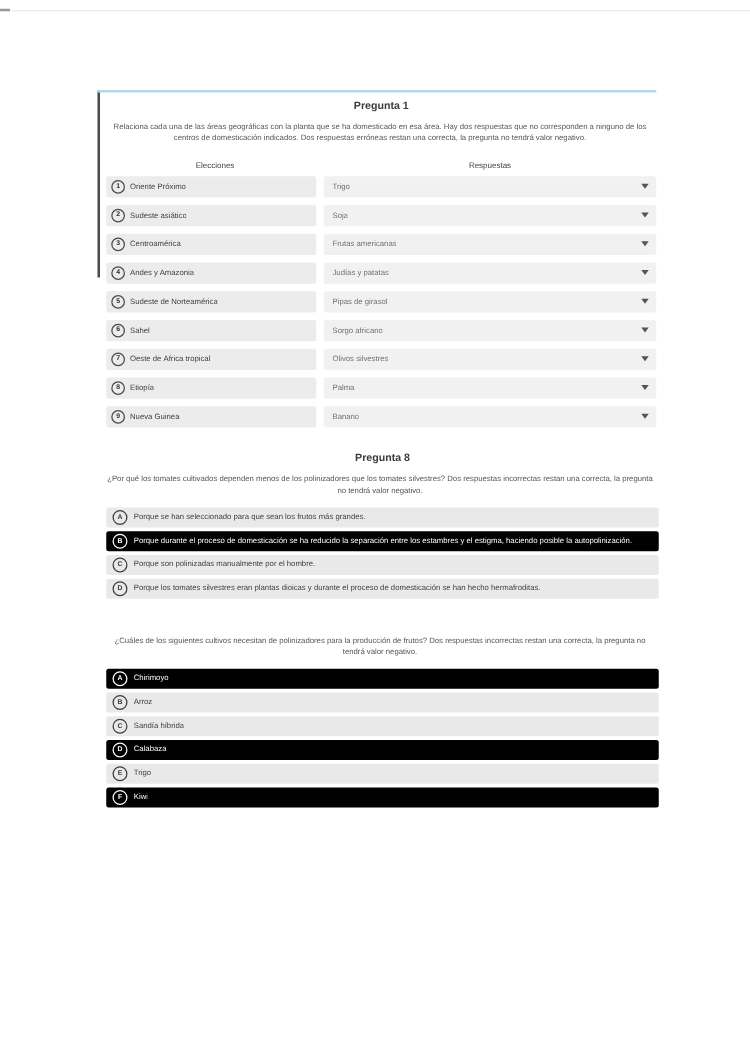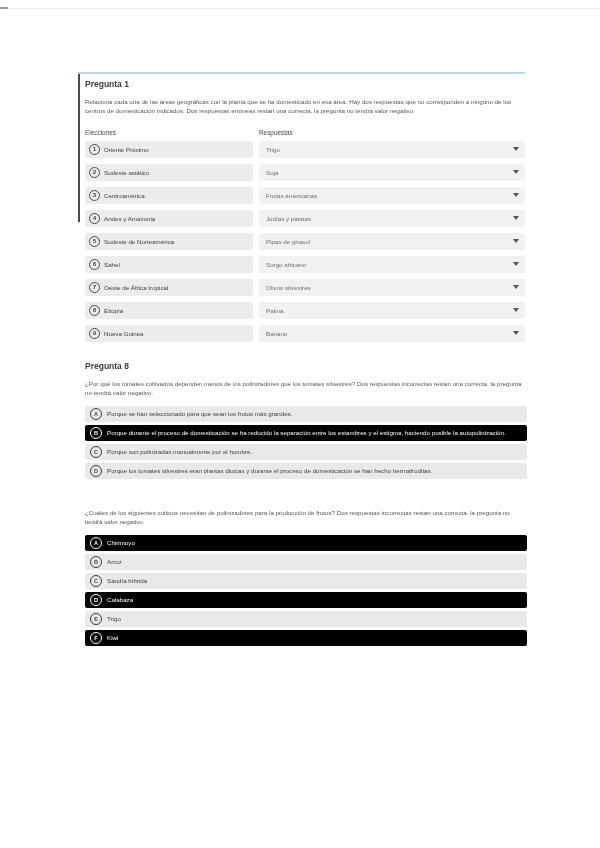--- a/index.html
+++ b/index.html
@@ -2,21 +2,21 @@
 <html><head>
 <meta charset="utf-8">
 <style>
   html,body{margin:0;padding:0;background:#ffffff;}
   .page{position:relative;width:600px;height:848px;background:#ffffff;overflow:hidden;
         font-family:"Liberation Sans", sans-serif;color:#3c3c3c;}
   .top-hairline{position:absolute;top:8px;left:0;width:600px;height:1px;background:#ebebeb;}
   .top-tick{position:absolute;top:7px;left:0;width:8px;height:2px;background:#9a9a9a;}
 
   
-  .qblock{position:absolute;}
+  .qblock{position:absolute;text-align:center;}
   #q1{top:72px;left:78px;width:447px;border-top:2px solid #b5d8ea;padding:2px 0 0 7px;box-sizing:border-box;}
   .left-rule{position:absolute;top:72px;left:78px;width:2px;height:150px;background:#4a4a4a;}
   #q2{top:358px;left:85px;width:442px;}
   #q3{top:500px;left:85px;width:442px;}
 
   .qtitle{font-size:8.5px;font-weight:bold;color:#3b3b3b;margin:3px 0 0 0;}
   .qintro{font-size:6.2px;line-height:8.8px;color:#555;margin-top:9px;width:438px;}
 
   
   .match-headers{display:flex;margin-top:13px;margin-bottom:5px;font-size:6.4px;color:#444;}

